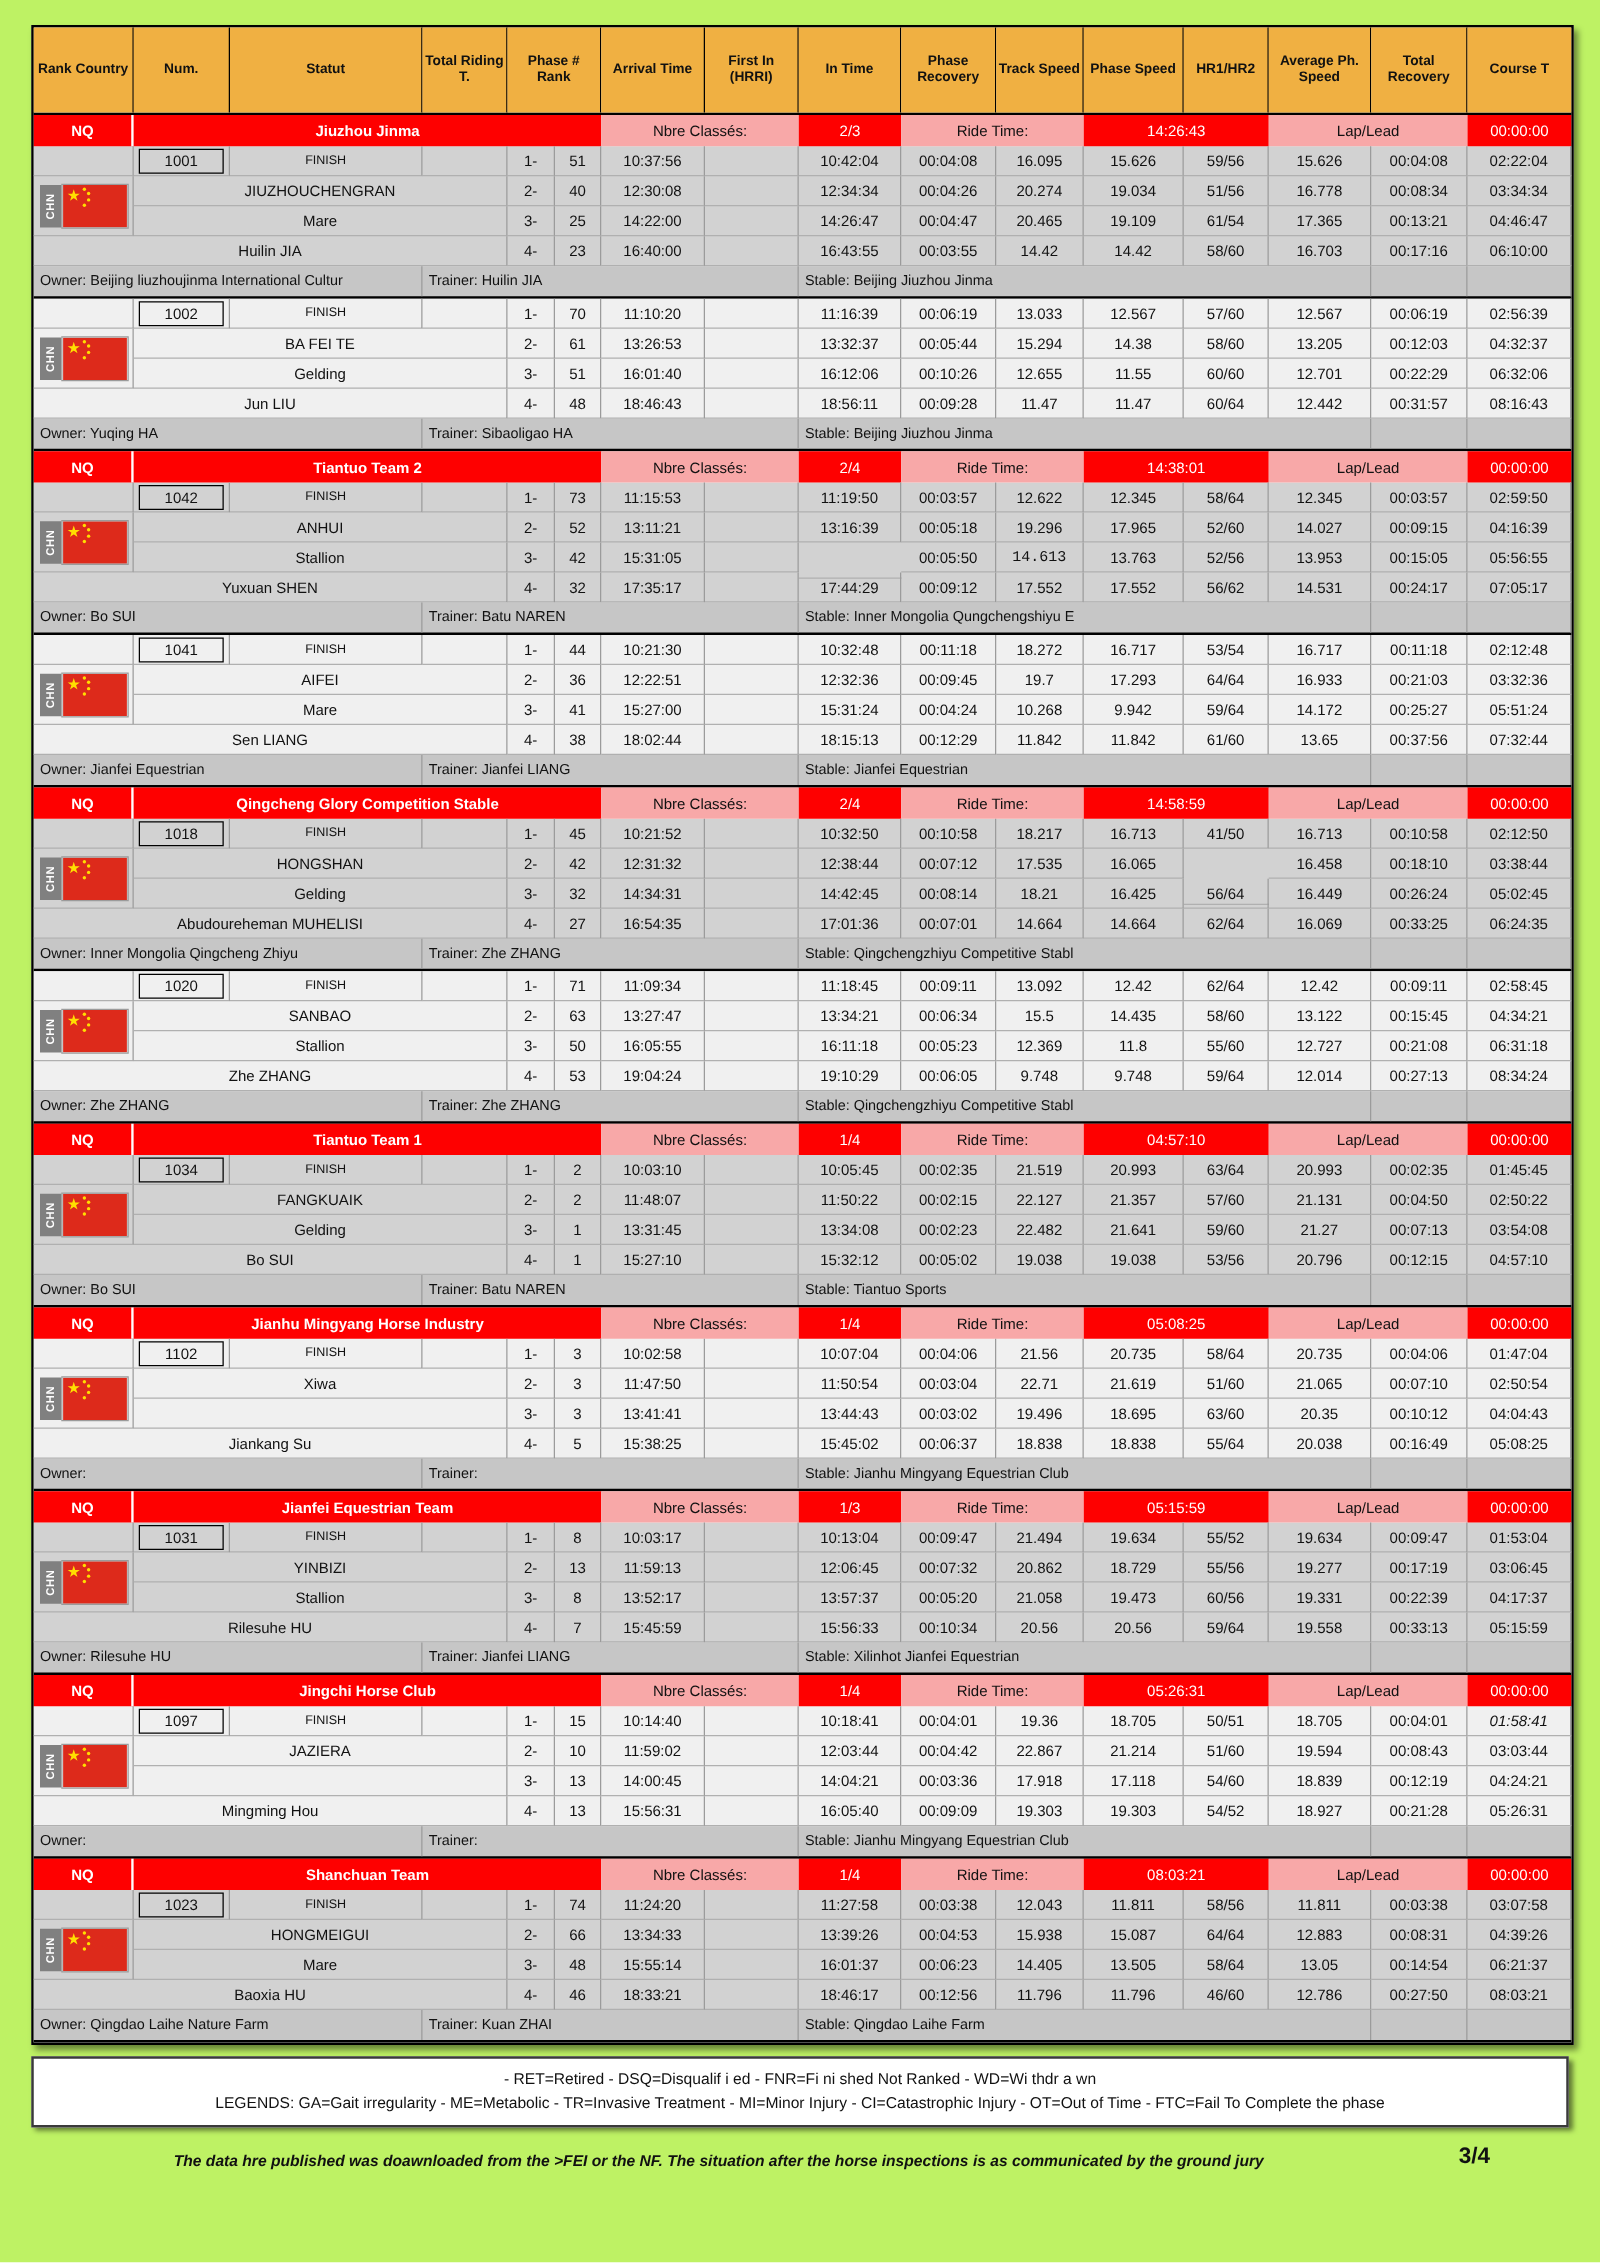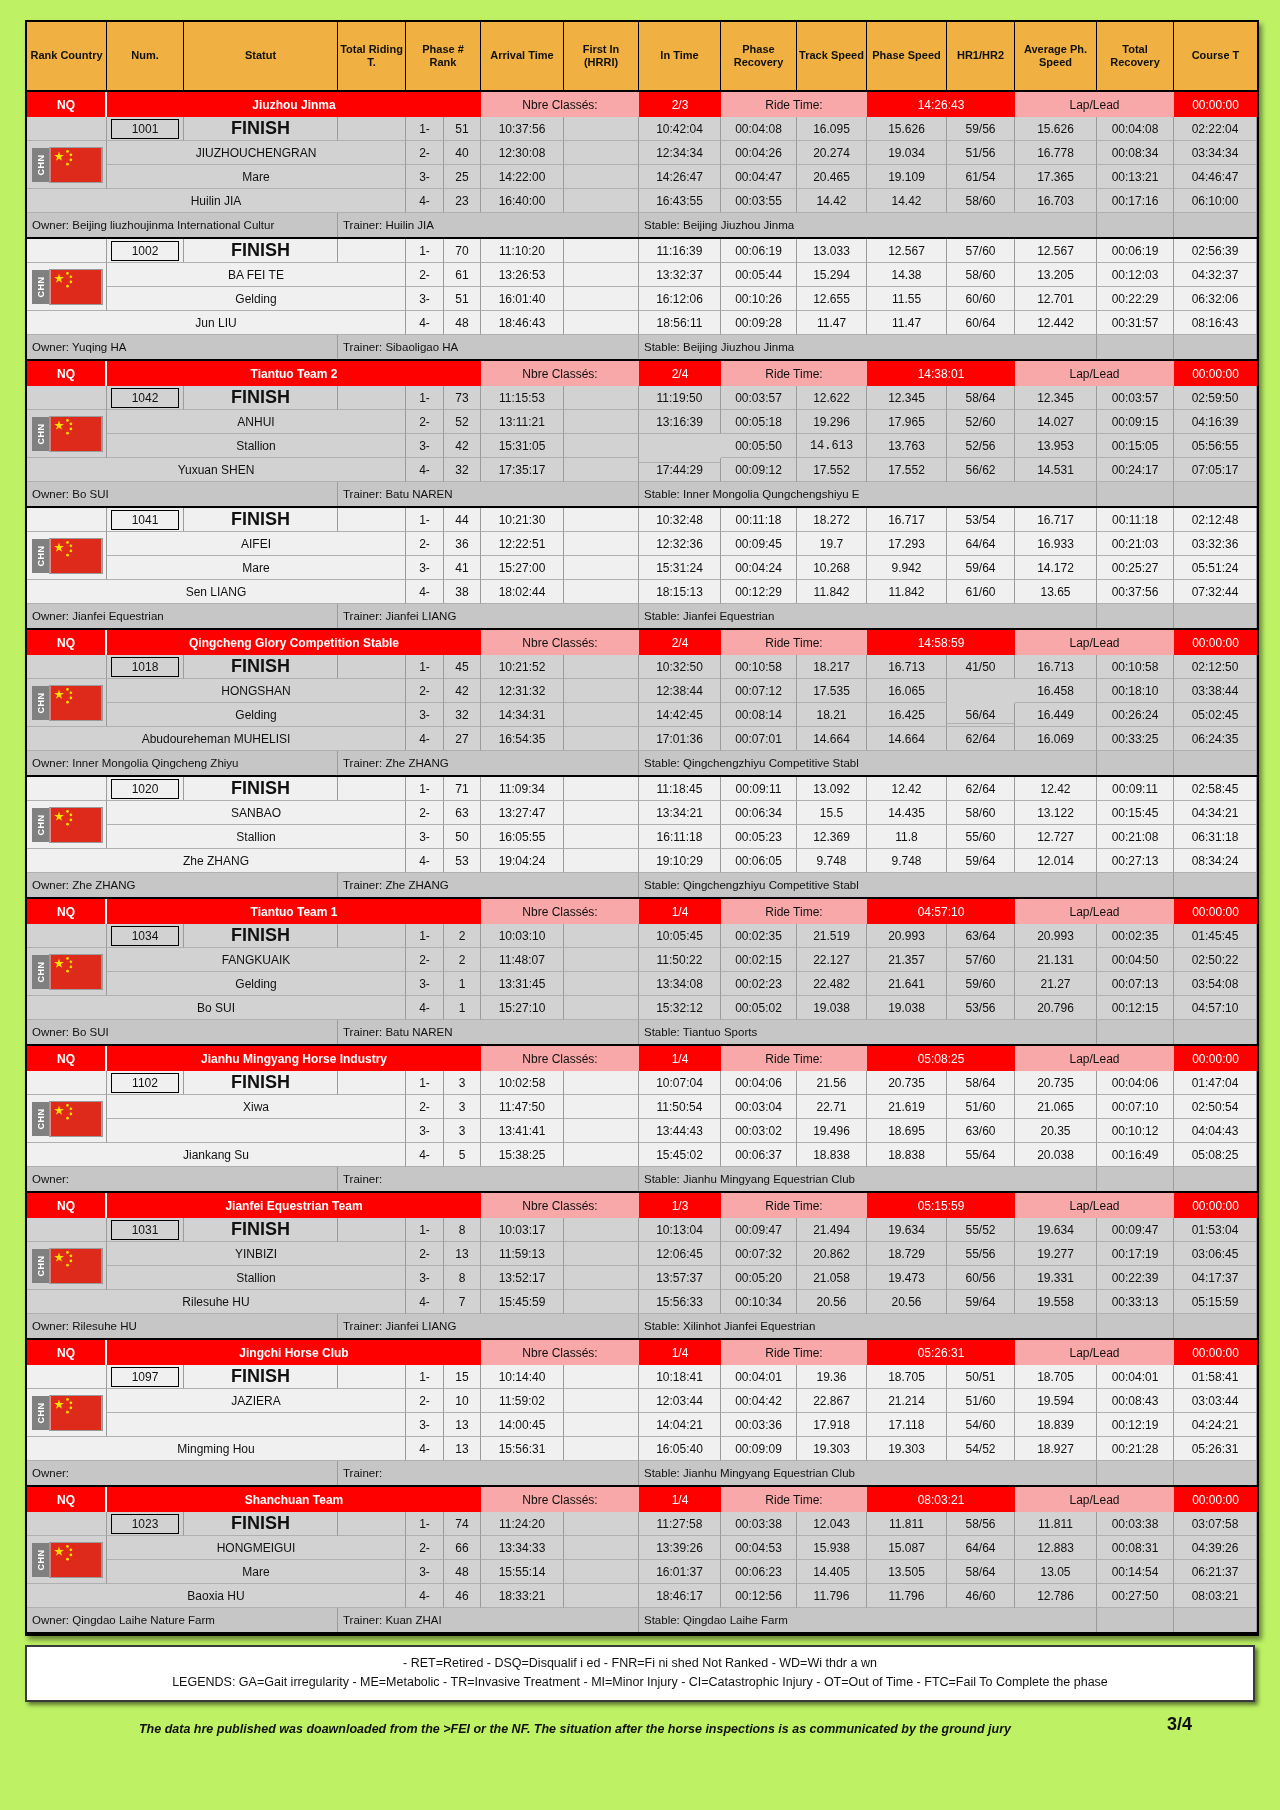--- a/index.html
+++ b/index.html
@@ -22,21 +22,21 @@
   .tname{font-weight:bold;font-size:12.5px;}
 
   
   .horse{display:grid;grid-template-columns:80px 77px 154px 68px 38px 37px 83px 75px 82px 76px 70px 80px 68px 82px 77px 83px;grid-auto-rows:24px;}
   .horse.gray{background:#D2D2D2;}
   .horse.light{background:#F0F0F0;}
   .horse>div{box-sizing:border-box;border-right:1px solid #9b9b9b;border-bottom:1px solid #b0b0b0;display:flex;align-items:center;justify-content:center;overflow:hidden;}
   .horse>div:nth-last-child(-n+0){border-right:none;}
   .dc{font-size:12px;white-space:nowrap;}
   .lc{font-size:12px;}
-  .finish{font-weight:bold;font-size:18px;}
+  .finish{font-weight:normal;font-size:10px;}
   .name{font-size:12px;}
   .rider{font-size:12px;}
   .numwrap{padding:2px;}
   .numbox{border:1.5px solid #000;width:66px;height:18px;display:flex;align-items:center;justify-content:center;font-size:12px;background:transparent;}
   .flagcell{gap:0;}
   .chn-tab{width:17px;height:34px;background:#808080;display:flex;align-items:center;justify-content:center;margin-right:1px;}
   .chn-tab span{transform:rotate(-90deg);color:#fff;font-weight:bold;font-size:9px;letter-spacing:.5px;}
   .flag-svg{display:block;outline:1px solid #9b9b9b;}
 
   
@@ -881,21 +881,21 @@
           <div class="dc" style="grid-area: 1 / 6 / 2 / 7;">15</div>
           <div class="dc" style="grid-area: 1 / 7 / 2 / 8;">10:14:40</div>
           <div class="dc" style="grid-area: 1 / 8 / 2 / 9;"></div>
           <div class="dc" style="grid-area: 1 / 9 / 2 / 10;">10:18:41</div>
           <div class="dc" style="grid-area: 1 / 10 / 2 / 11;">00:04:01</div>
           <div class="dc" style="grid-area: 1 / 11 / 2 / 12;">19.36</div>
           <div class="dc" style="grid-area: 1 / 12 / 2 / 13;">18.705</div>
           <div class="dc" style="grid-area: 1 / 13 / 2 / 14;">50/51</div>
           <div class="dc" style="grid-area: 1 / 14 / 2 / 15;">18.705</div>
           <div class="dc" style="grid-area: 1 / 15 / 2 / 16;">00:04:01</div>
-          <div class="dc" style="grid-area: 1 / 16 / 2 / 17;">01:58:41</div>
+          <div class="dc" style="grid-area: 1 / 16 / 2 / 17; font-style: italic;">01:58:41</div>
           <div class="dc" style="grid-area: 2 / 5 / 3 / 6;">2-</div>
           <div class="dc" style="grid-area: 2 / 6 / 3 / 7;">10</div>
           <div class="dc" style="grid-area: 2 / 7 / 3 / 8;">11:59:02</div>
           <div class="dc" style="grid-area: 2 / 8 / 3 / 9;"></div>
           <div class="dc" style="grid-area: 2 / 9 / 3 / 10;">12:03:44</div>
           <div class="dc" style="grid-area: 2 / 10 / 3 / 11;">00:04:42</div>
           <div class="dc" style="grid-area: 2 / 11 / 3 / 12;">22.867</div>
           <div class="dc" style="grid-area: 2 / 12 / 3 / 13;">21.214</div>
           <div class="dc" style="grid-area: 2 / 13 / 3 / 14;">51/60</div>
           <div class="dc" style="grid-area: 2 / 14 / 3 / 15;">19.594</div>

